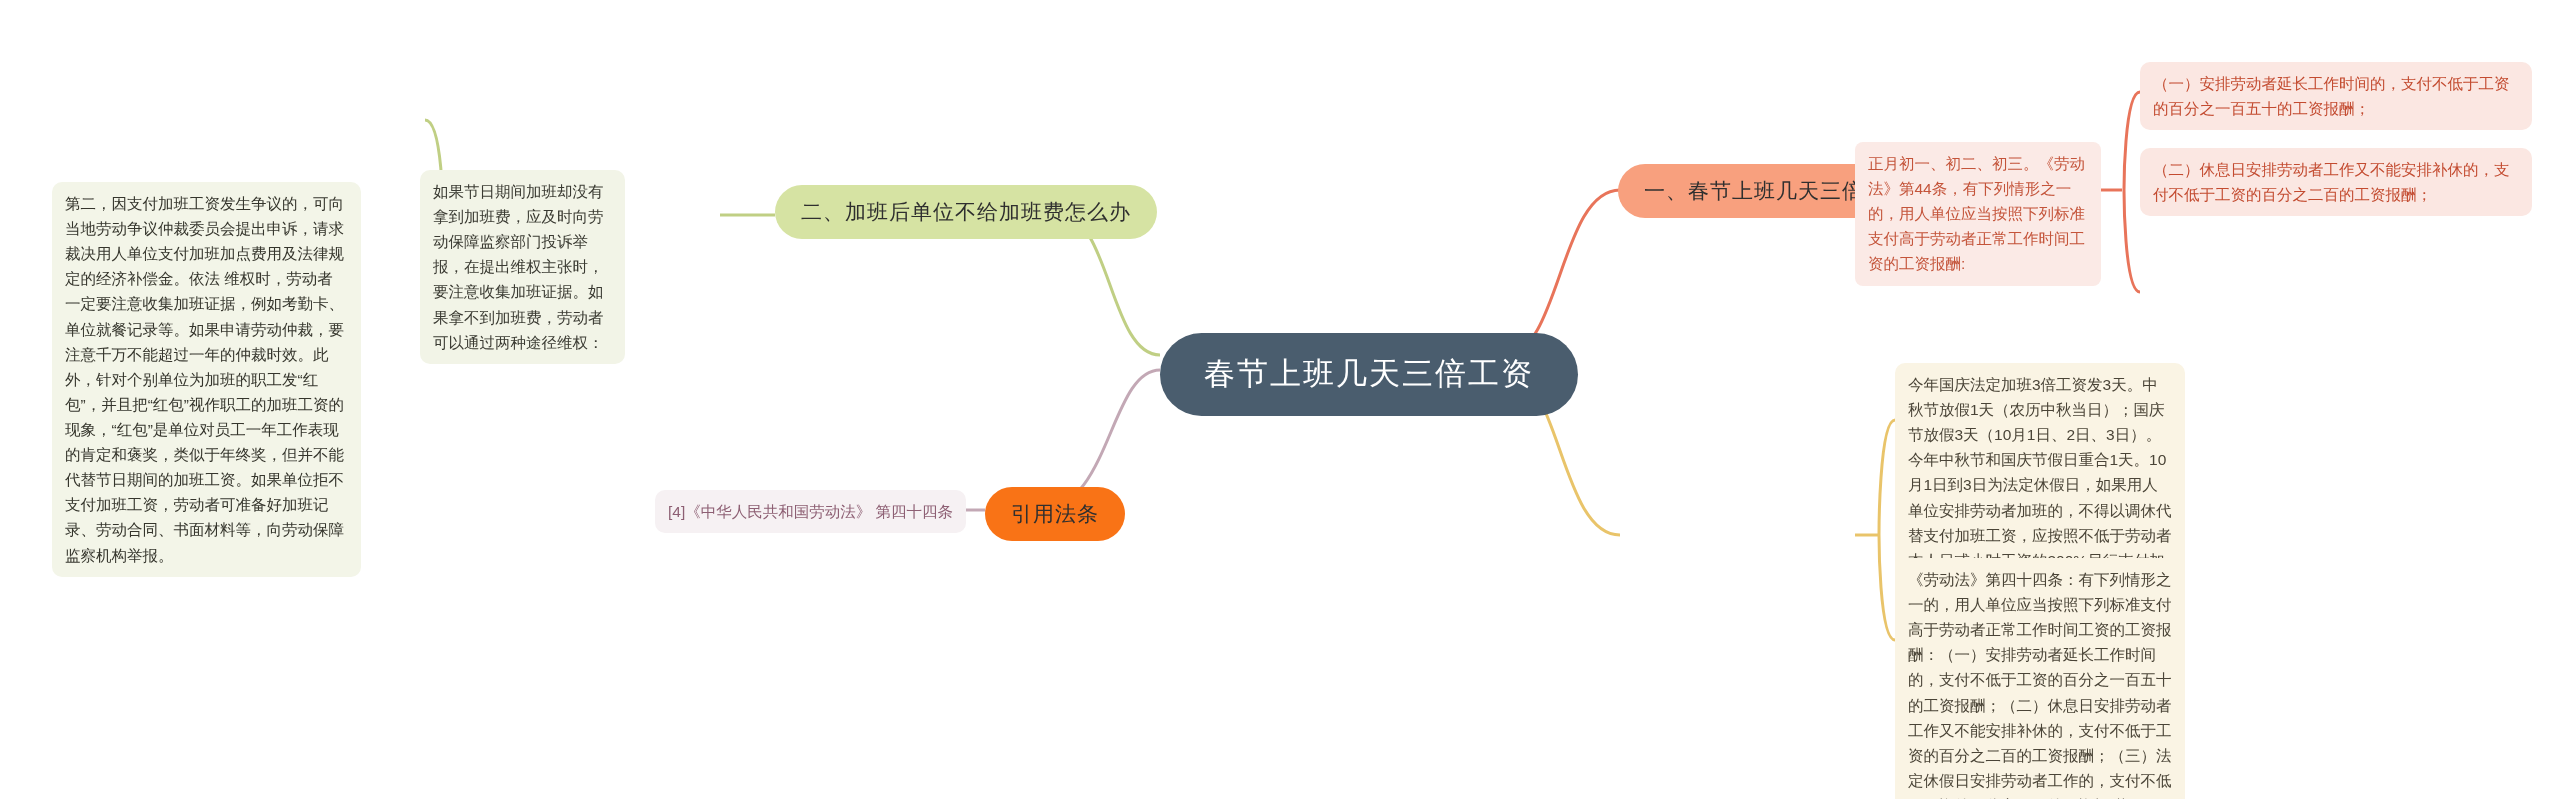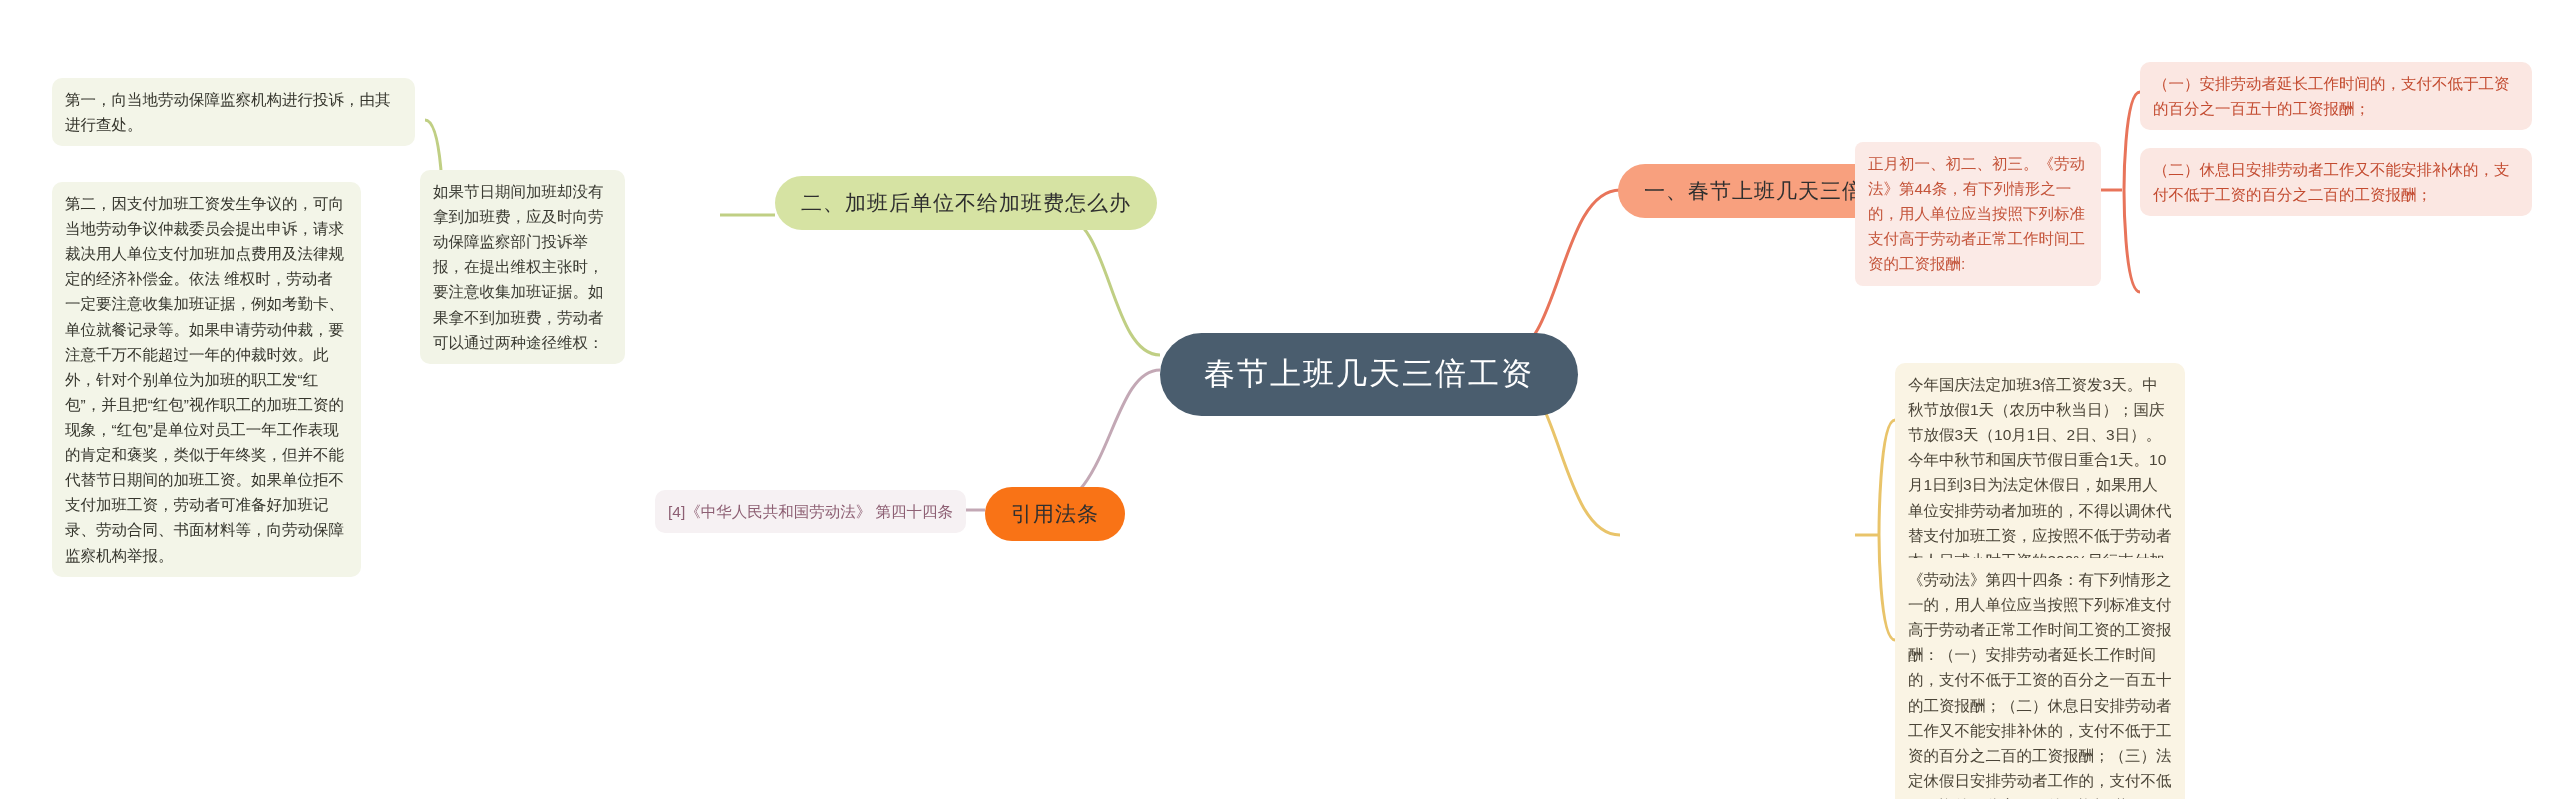--- a/index.html
+++ b/index.html
@@ -123,25 +123,24 @@
 
   <div class="node branch-pill pill-orange" style="left:1618px; top:164px;">一、春节上班几天三倍工资</div>
 
   <div class="node leaf leaf-red" style="left:1855px; top:142px; width:246px;border-radius:8px;">正月初一、初二、初三。《劳动法》第44条，有下列情形之一的，用人单位应当按照下列标准支付高于劳动者正常工作时间工资的工资报酬:</div>
 
   <div class="node leaf leaf-red-strong" style="left:2140px; top:62px; width:392px;">（一）安排劳动者延长工作时间的，支付不低于工资的百分之一百五十的工资报酬；</div>
 
   <div class="node leaf leaf-red-strong" style="left:2140px; top:148px; width:392px;">（二）休息日安排劳动者工作又不能安排补休的，支付不低于工资的百分之二百的工资报酬；</div>
 
 
-  <div class="node branch-pill pill-green" style="left:775px; top:176px;">二、加班后单位不给加班费怎么办</div>
+  <div class="node branch-pill pill-green" style="left:775px; top:185px;">二、加班后单位不给加班费怎么办</div>
 
   <div class="node leaf leaf-green" style="left:420px; top:170px; width:205px;">如果节日期间加班却没有拿到加班费，应及时向劳动保障监察部门投诉举报，在提出维权主张时，要注意收集加班证据。如果拿不到加班费，劳动者可以通过两种途径维权：</div>
 
-  <div class="node leaf leaf-green-dark" style="left:52px; top:78px; width:363px;">第一，向当地劳动保障监察机构进行投诉，由其进行查处。</div>
 
   <div class="node leaf leaf-green-dark" style="left:52px; top:182px; width:309px;">第二，因支付加班工资发生争议的，可向当地劳动争议仲裁委员会提出申诉，请求裁决用人单位支付加班加点费用及法律规定的经济补偿金。依法 维权时，劳动者一定要注意收集加班证据，例如考勤卡、单位就餐记录等。如果申请劳动仲裁，要注意千万不能超过一年的仲裁时效。此外，针对个别单位为加班的职工发“红包”，并且把“红包”视作职工的加班工资的现象，“红包”是单位对员工一年工作表现的肯定和褒奖，类似于年终奖，但并不能代替节日期间的加班工资。如果单位拒不支付加班工资，劳动者可准备好加班记录、劳动合同、书面材料等，向劳动保障监察机构举报。</div>
 
 
   <div class="node leaf leaf-yellow" style="left:1895px; top:363px; width:290px;">今年国庆法定加班3倍工资发3天。中秋节放假1天（农历中秋当日）；国庆节放假3天（10月1日、2日、3日）。今年中秋节和国庆节假日重合1天。10月1日到3日为法定休假日，如果用人单位安排劳动者加班的，不得以调休代替支付加班工资，应按照不低于劳动者本人日或小时工资的300%另行支付加班工资。</div>
 
   <div class="node leaf leaf-yellow" style="left:1895px; top:558px; width:290px;">《劳动法》第四十四条：有下列情形之一的，用人单位应当按照下列标准支付高于劳动者正常工作时间工资的工资报酬：（一）安排劳动者延长工作时间的，支付不低于工资的百分之一百五十的工资报酬；（二）休息日安排劳动者工作又不能安排补休的，支付不低于工资的百分之二百的工资报酬；（三）法定休假日安排劳动者工作的，支付不低于工资的百分之三百的工资报酬。</div>
 
   <div class="node branch-pill pill-mauve" style="left:985px; top:487px;">引用法条</div>
 

